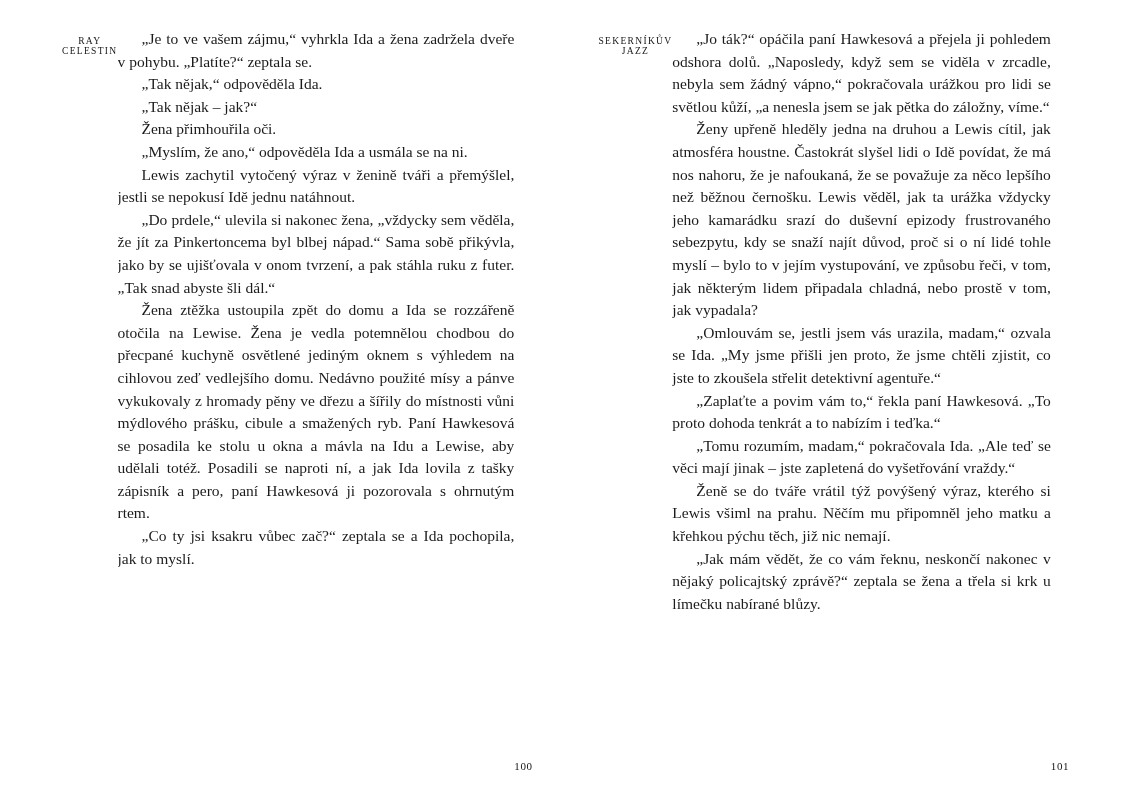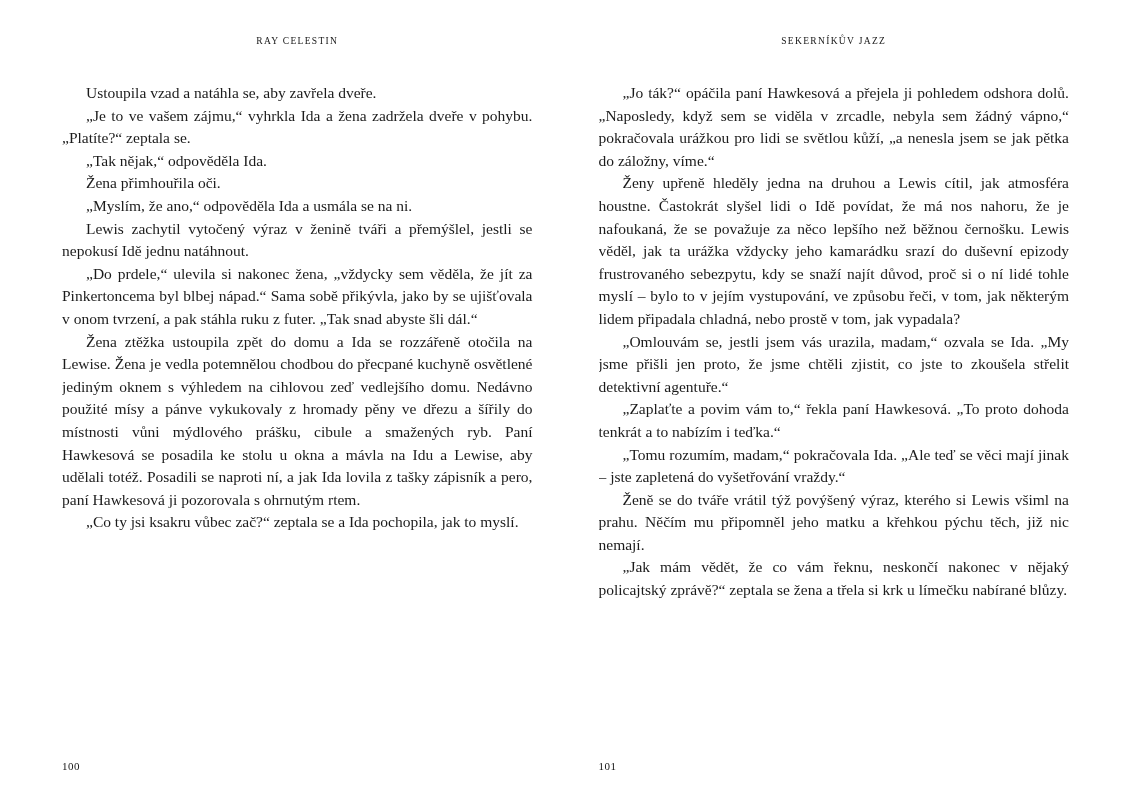--- a/index.html
+++ b/index.html
@@ -15,21 +15,21 @@
   .spread {
     display: flex;
     width: 1131px; height: 800px;
     padding: 28px 62px 26px 62px;
     gap: 66px;
     background: var(--paper, #ffffff);
   }
   .page {
     width: 471px;
     display: flex;
-    flex-direction: column;
+    flex-direction: row;
   }
   .running-head {
     text-align: center;
     font-size: 9.5px;
     letter-spacing: 0.14em;
     text-transform: uppercase;
     padding-top: 8px;
     height: 22px;
     margin-bottom: 32px;
     color: #161616;
@@ -56,23 +56,23 @@
   }
 </style>
 </head>
 <body>
 
 <div class="spread">
 
   <section class="page">
     <header class="running-head">RAY CELESTIN</header>
     <div class="body-text">
-        <p class="para">Ustoupila vzad a natáhla se, aby zavřela dveře.</p>
         <p class="para">„Je to ve vašem zájmu,“ vyhrkla Ida a žena zadržela dveře v pohybu. „Platíte?“ zeptala se.</p>
         <p class="para">„Tak nějak,“ odpověděla Ida.</p>
+        <p class="para">„Tak nějak – jak?“</p>
         <p class="para">Žena přimhouřila oči.</p>
         <p class="para">„Myslím, že ano,“ odpověděla Ida a usmála se na ni.</p>
         <p class="para">Lewis zachytil vytočený výraz v ženině tváři a přemýšlel, jestli se nepokusí Idě jednu natáhnout.</p>
         <p class="para">„Do prdele,“ ulevila si nakonec žena, „vždycky sem věděla, že jít za Pinkertoncema byl blbej nápad.“ Sama sobě přikývla, jako by se ujišťovala v onom tvrzení, a pak stáhla ruku z futer. „Tak snad abyste šli dál.“</p>
         <p class="para">Žena ztěžka ustoupila zpět do domu a Ida se rozzářeně otočila na Lewise. Žena je vedla potemnělou chodbou do přecpané kuchyně osvětlené jediným oknem s výhledem na cihlovou zeď vedlejšího domu. Nedávno použité mísy a pánve vykukovaly z hromady pěny ve dřezu a šířily do místnosti vůni mýdlového prášku, cibule a smažených ryb. Paní Hawkesová se posadila ke stolu u okna a mávla na Idu a Lewise, aby udělali totéž. Posadili se naproti ní, a jak Ida lovila z tašky zápisník a pero, paní Hawkesová ji pozorovala s ohrnutým rtem.</p>
         <p class="para">„Co ty jsi ksakru vůbec zač?“ zeptala se a Ida pochopila, jak to myslí.</p>
       </div>
     <footer class="page-number">100</footer>
   </section>
 

